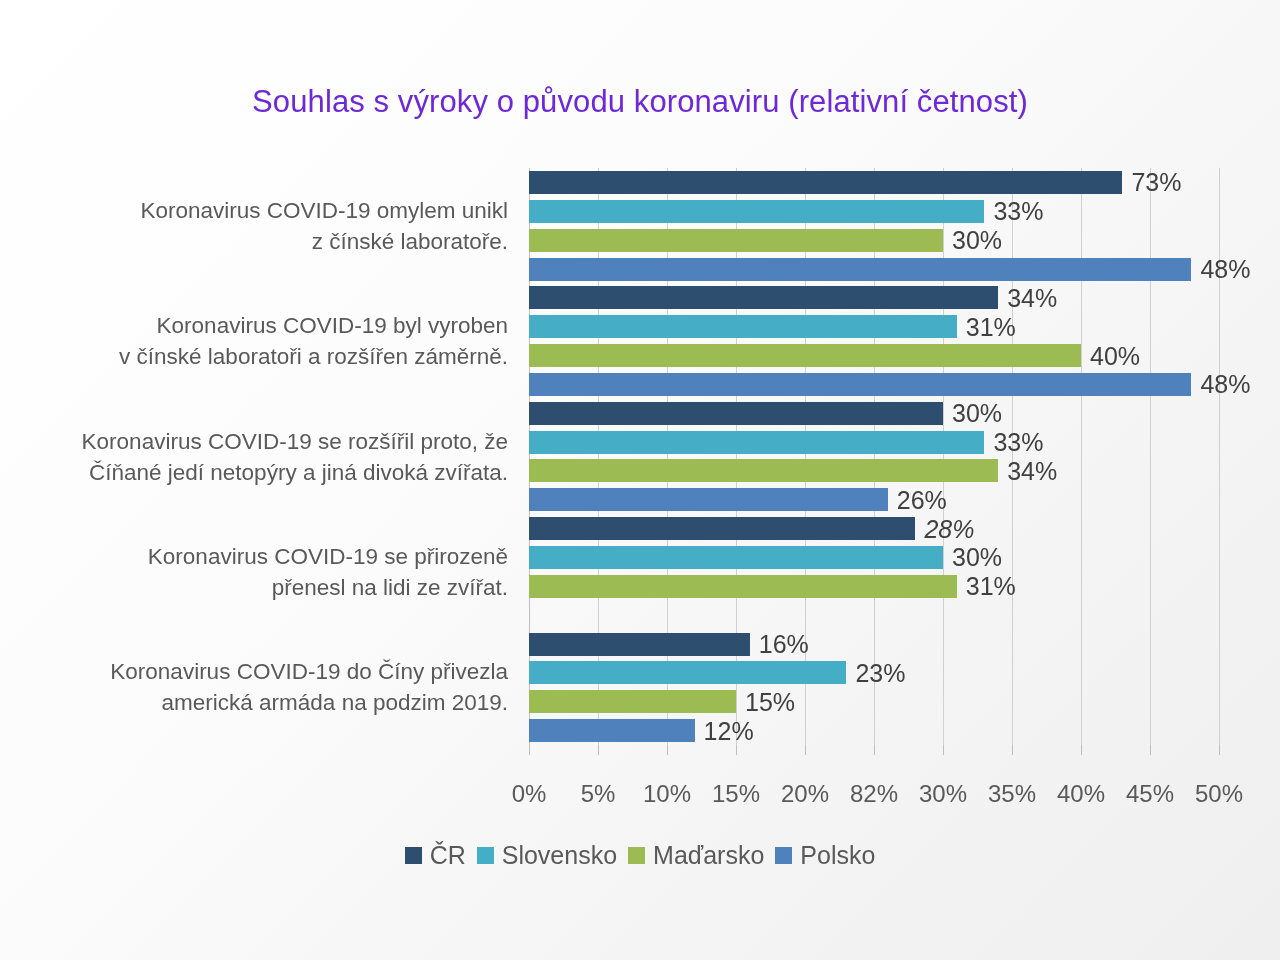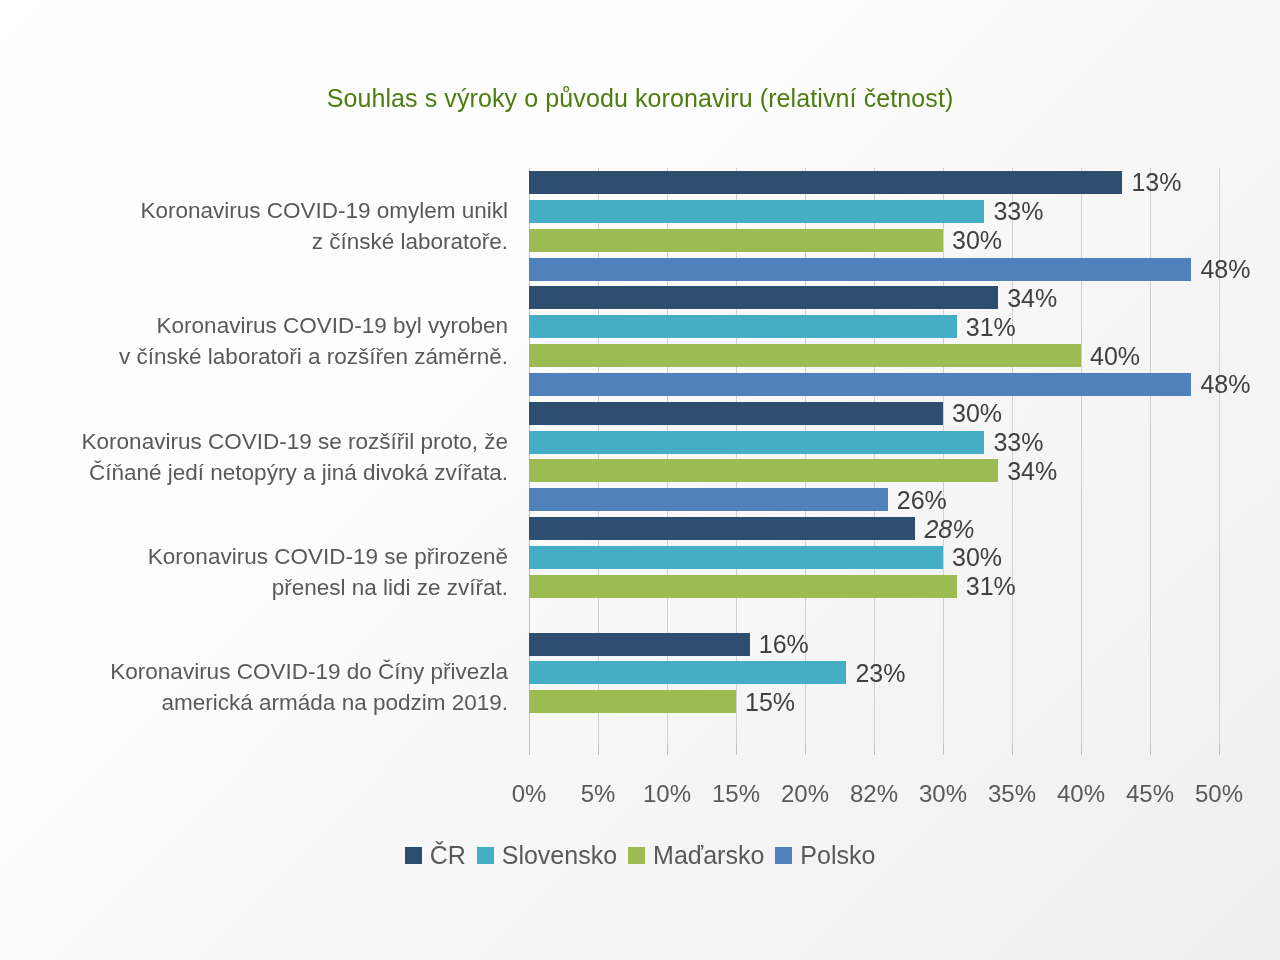--- a/index.html
+++ b/index.html
@@ -20,22 +20,22 @@
     height: 960px;
   }
 
   
   #chart-title {
     position: absolute;
     left: 0;
     top: 84px;
     width: 1280px;
     text-align: center;
-    font-size: 25px;
-    color: #4d7c0f;
+    font-size: 31px;
+    color: #6d28d9;
     letter-spacing: 0.1px;
     white-space: nowrap;
   }
 
   
   
   #plot {
     position: absolute;
     left: 529px;
     top: 168px;
@@ -151,21 +151,21 @@
       <div class="gridline" style="left: 276px;"></div>
       <div class="gridline" style="left: 345px;"></div>
       <div class="gridline" style="left: 414px;"></div>
       <div class="gridline" style="left: 483px;"></div>
       <div class="gridline" style="left: 552px;"></div>
       <div class="gridline" style="left: 621px;"></div>
       <div class="gridline" style="left: 690px;"></div>
       <div class="cat-row" style="top: 0px;">
         <div class="bar-slot" style="top: 0px; width: 690px;">
           <div class="bar" title="ČR: 43%" style="width: 593.4px; background: rgb(45, 78, 111);"></div>
-          <div class="bar-value" style="left: 593.4px;">13%</div>
+          <div class="bar-value" style="left: 593.4px;">73%</div>
         </div>
         <div class="bar-slot" style="top: 28.85px; width: 690px;">
           <div class="bar" title="Slovensko: 33%" style="width: 455.4px; background: rgb(69, 174, 198);"></div>
           <div class="bar-value" style="left: 455.4px;">33%</div>
         </div>
         <div class="bar-slot" style="top: 57.7px; width: 690px;">
           <div class="bar" title="Maďarsko: 30%" style="width: 414px; background: rgb(156, 187, 83);"></div>
           <div class="bar-value" style="left: 414px;">30%</div>
         </div>
         <div class="bar-slot" style="top: 86.55px; width: 690px;">
@@ -228,20 +228,24 @@
           <div class="bar" title="ČR: 16%" style="width: 220.8px; background: rgb(45, 78, 111);"></div>
           <div class="bar-value" style="left: 220.8px;">16%</div>
         </div>
         <div class="bar-slot" style="top: 28.85px; width: 690px;">
           <div class="bar" title="Slovensko: 23%" style="width: 317.4px; background: rgb(69, 174, 198);"></div>
           <div class="bar-value" style="left: 317.4px;">23%</div>
         </div>
         <div class="bar-slot" style="top: 57.7px; width: 690px;">
           <div class="bar" title="Maďarsko: 15%" style="width: 207px; background: rgb(156, 187, 83);"></div>
           <div class="bar-value" style="left: 207px;">15%</div>
+        </div>
+        <div class="bar-slot" style="top: 86.55px; width: 690px;">
+          <div class="bar" title="Polsko: 12%" style="width: 165.6px; background: rgb(79, 129, 189);"></div>
+          <div class="bar-value" style="left: 165.6px;">12%</div>
         </div>
       </div>
     </div>
 
   <div id="cat-labels">
       <div class="cat-label-box" style="left: 8px; top: 194.7px;">
         <div>Koronavirus COVID-19 omylem unikl</div>
         <div>z čínské laboratoře.</div>
       </div>
       <div class="cat-label-box" style="left: 8px; top: 310.1px;">

